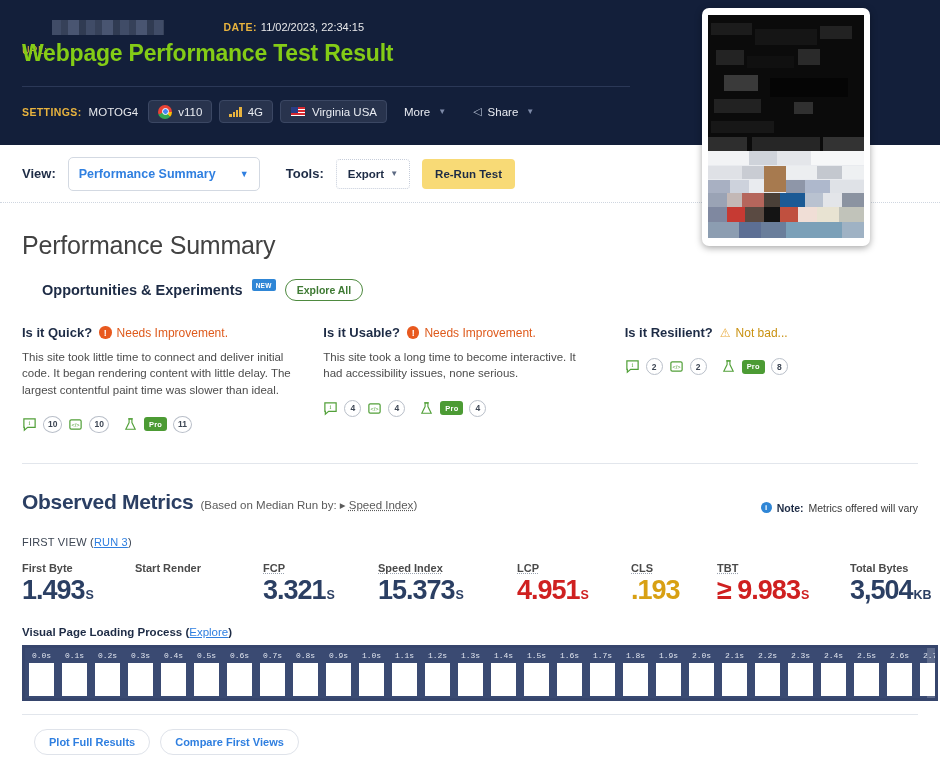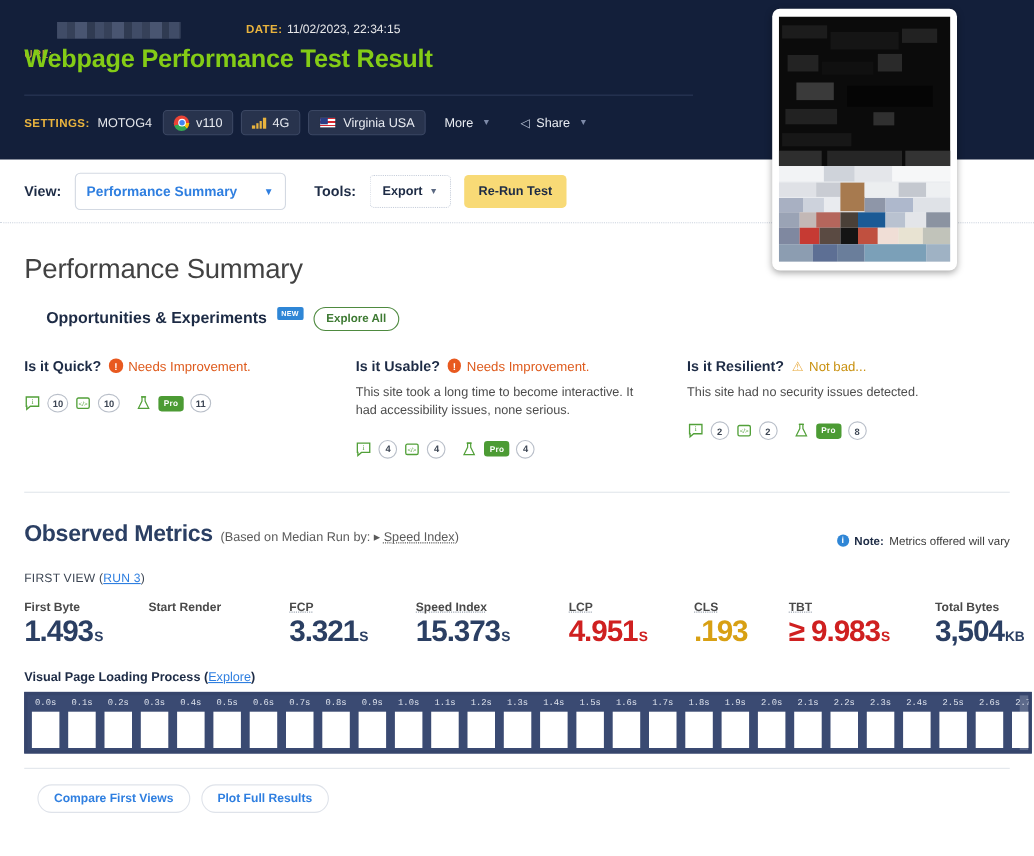--- a/index.html
+++ b/index.html
@@ -349,20 +349,21 @@
   <div class="opps-grid">
 
     <div class="opp-col">
       <div class="opp-q">
         <span class="opp-q-title">Is it Quick?</span>
         <span class="opp-status warn">
           <span class="ico-excl">!</span>
           <span>Needs Improvement.</span>
         </span>
       </div>
+      <div class="opp-desc">This site took little time to connect and deliver initial code. It began rendering content with little delay. The largest contentful paint time was slower than ideal.</div>
       <div class="opp-metrics">
         <span class="ico-green">
           <svg width="15" height="15" viewBox="0 0 16 16">
               <path d="M2 2h12v9H6l-3.5 3V11H2z" fill="none" stroke="#52a039" stroke-width="1.3"></path>
               <text x="8" y="8.8" font-size="7" text-anchor="middle" fill="#52a039" font-family="serif">i</text>
             </svg>
         </span>
         <span class="mcount">10</span>
         <span class="ico-green">
           <svg width="15" height="15" viewBox="0 0 16 16">
@@ -418,21 +419,20 @@
     </div>
 
     <div class="opp-col">
       <div class="opp-q">
         <span class="opp-q-title">Is it Resilient?</span>
         <span class="opp-status ok">
           <span class="ico-tri">⚠</span>
           <span>Not bad...</span>
         </span>
       </div>
-      <div class="opp-desc">This site had no security issues detected.</div>
       <div class="opp-metrics">
         <span class="ico-green">
           <svg width="15" height="15" viewBox="0 0 16 16">
               <path d="M2 2h12v9H6l-3.5 3V11H2z" fill="none" stroke="#52a039" stroke-width="1.3"></path>
               <text x="8" y="8.8" font-size="7" text-anchor="middle" fill="#52a039" font-family="serif">i</text>
             </svg>
         </span>
         <span class="mcount">2</span>
         <span class="ico-green">
           <svg width="15" height="15" viewBox="0 0 16 16">
@@ -614,16 +614,16 @@
         <div class="img"></div>
       </div>
       <div class="frame">
         <div class="t">2.7s</div>
         <div class="img"></div>
       </div>
     </div>
 
   <div class="bottom-rule"></div>
   <div class="bottom-btns">
+    <button class="pill-btn">Plot Full Results</button>
     <button class="pill-btn">Compare First Views</button>
-    <button class="pill-btn">Plot Full Results</button>
   </div>
 </div>
 
 </body></html>

